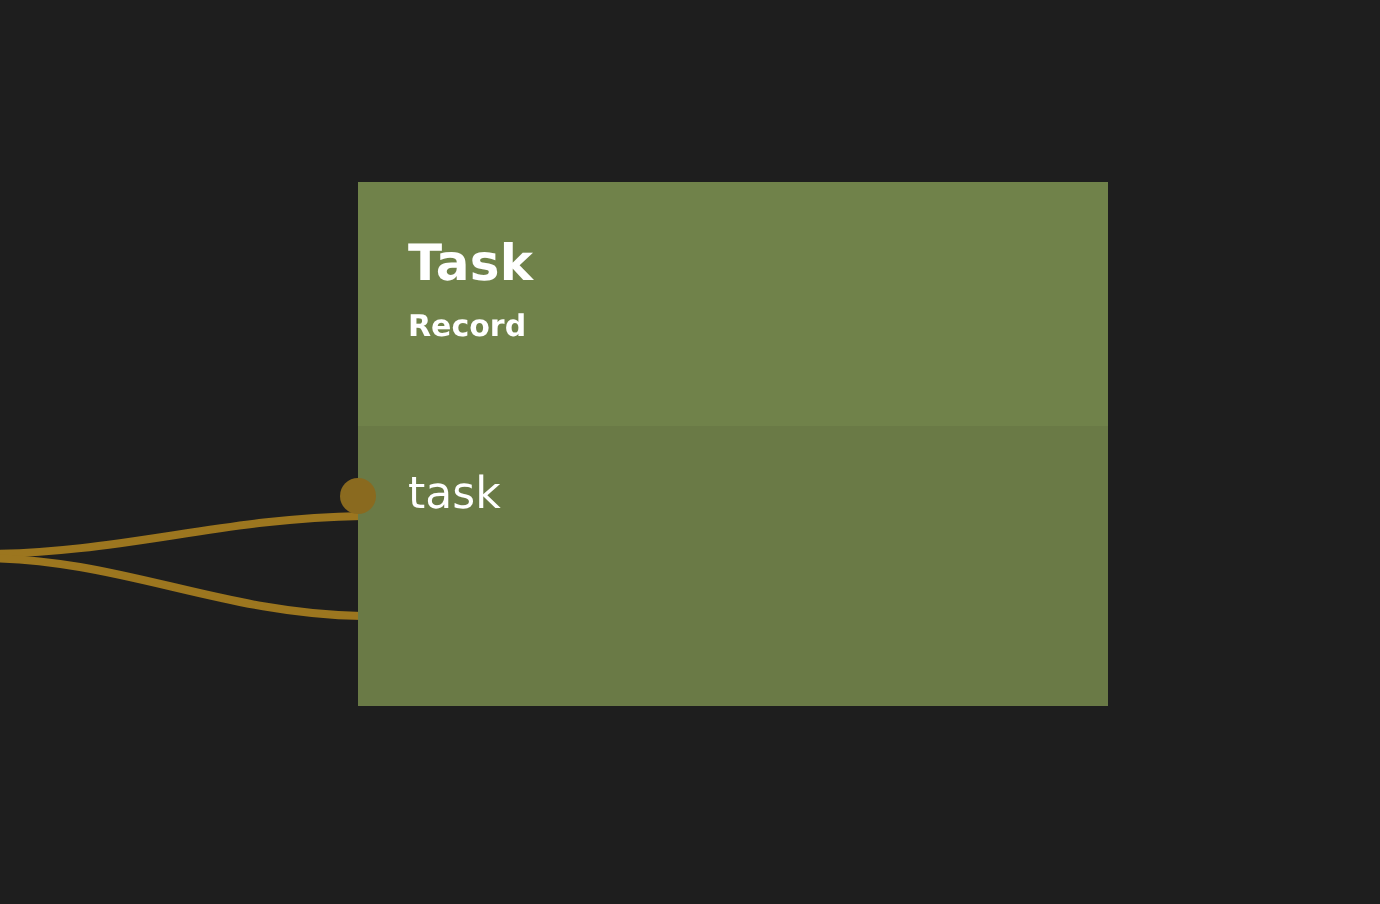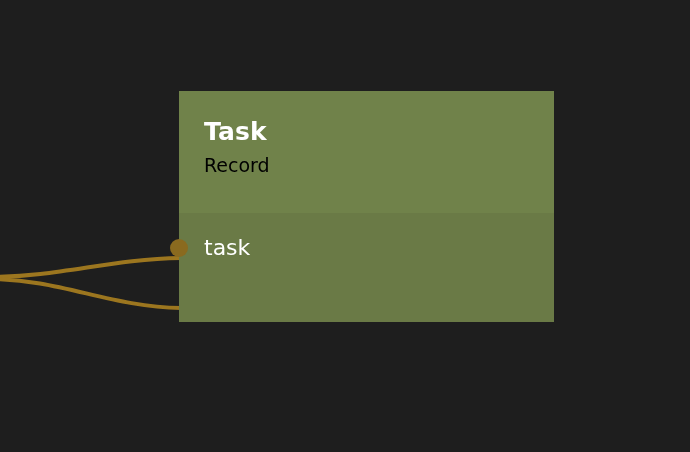--- a/index.html
+++ b/index.html
@@ -22,44 +22,44 @@
     top: 0;
     width: 690px;
     height: 452px;
     pointer-events: none;
   }
   .node {
     position: absolute;
     left: 179px;
     top: 91px;
     width: 375px;
-    height: 231px;
+    height: 262px;
     display: flex;
     flex-direction: column;
     overflow: visible;
     justify-content: flex-end;
   }
   .node-header {
     height: 122px;
     background: #70824a;
     box-sizing: border-box;
     padding: 28px 0 0 25px;
   }
   .node-title {
     color: #ffffff;
     font-size: 25px;
     font-weight: bold;
     line-height: 1.0;
     letter-spacing: 0.1px;
     margin: 0;
   }
   .node-subtitle {
-    color: #000000;
-    font-size: 19px;
-    font-weight: normal;
+    color: #ffffff;
+    font-size: 15px;
+    font-weight: bold;
     line-height: 1.0;
     margin: 12px 0 0 0;
   }
   .node-body {
     flex: 1;
     background: #6a7a46;
     position: relative;
     padding-top: 10px;
     box-sizing: border-box;
   }

